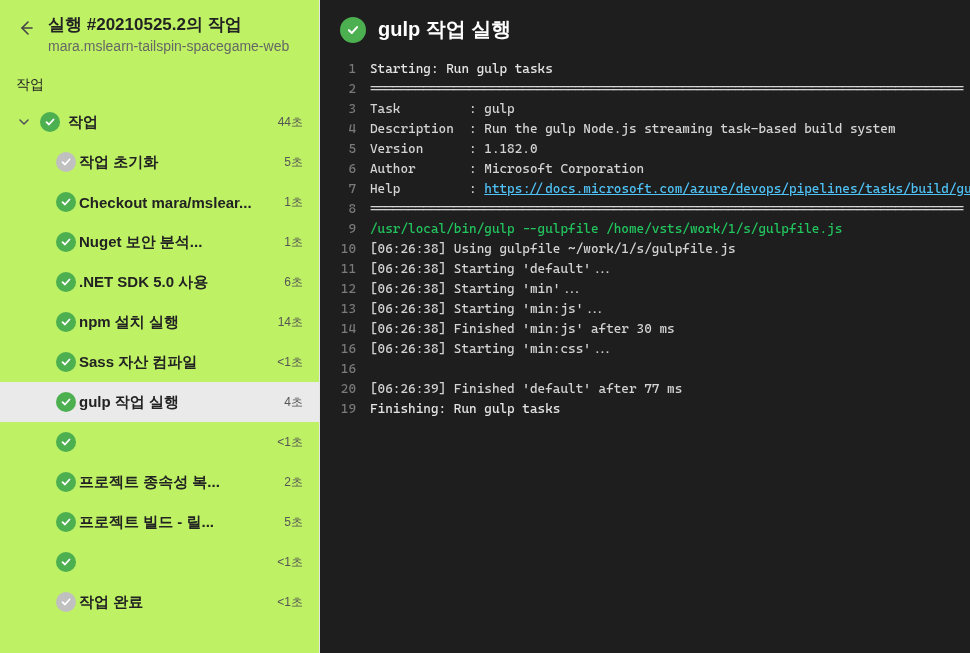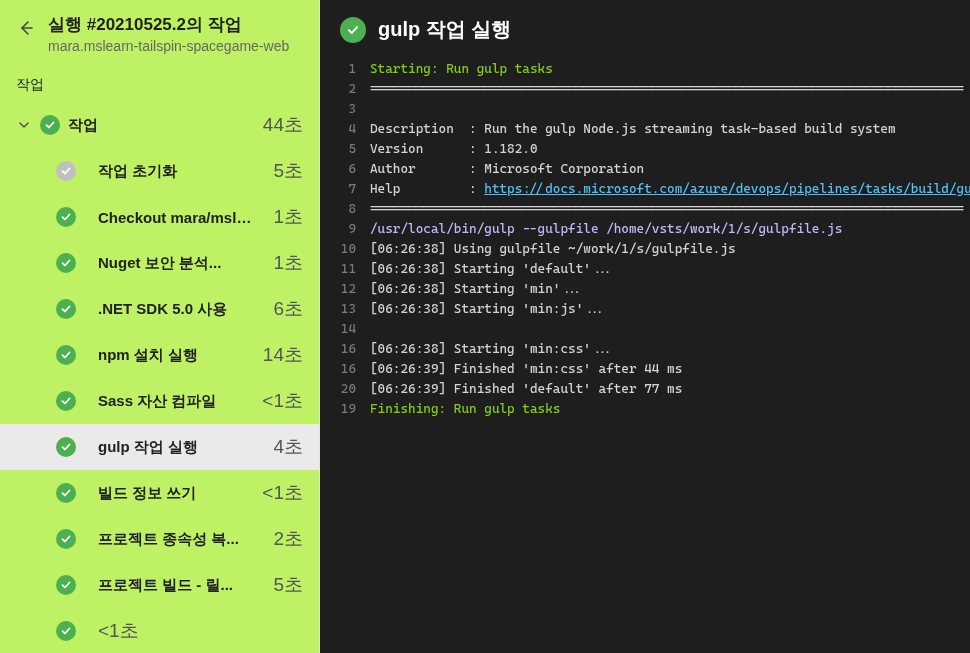--- a/index.html
+++ b/index.html
@@ -90,36 +90,37 @@
 .status-neutral { background: #c0c0c0; }
 
 .job-group-label {
   flex: 1;
   font-size: 15px;
   font-weight: 700;
   color: #222;
 }
 
 .duration {
-  font-size: 19px;
+  font-size: 12px;
   color: #555;
   white-space: nowrap;
 }
 
 .task-list {
   overflow-y: auto;
   flex: 1;
 }
 
 .task-row {
   display: flex;
   align-items: center;
   padding: 10px 16px 10px 56px;
-  gap: 22px;
+  gap: 3px;
   cursor: pointer;
+  justify-content: space-between;
 }
 .task-row.selected { background: #eaeaea; }
 
 .task-label {
   flex: 1;
   font-size: 15px;
   font-weight: 600;
   color: #222;
   white-space: nowrap;
   overflow: hidden;
@@ -176,22 +177,22 @@
 .line-num {
   width: 50px;
   text-align: right;
   color: #7a7a7a;
   padding-right: 14px;
   flex-shrink: 0;
   user-select: none;
 }
 
 .line-text { color: #d4d4d4; }
-.c-green { color: #84cc16; }
-.c-blue  { color: #c4b5fd; }
+.c-green { color: #e5e5e5; }
+.c-blue  { color: #22c55e; }
 .c-link  { color: #4fc3f7; text-decoration: underline; cursor: pointer; }
 </style>
 </head>
 <body>
 
 <div class="sidebar">
 
   <div class="sidebar-header">
     <div class="back-arrow">
       <svg width="16" height="16" viewBox="0 0 16 16">
@@ -285,21 +286,20 @@
         </span>
         <span class="task-label">gulp 작업 실행</span>
         <span class="duration">4초</span>
       </div>
       <div class="task-row">
         <span class="status-icon status-success">
           <svg width="12" height="12" viewBox="0 0 12 12">
             <path d="M2.5 6.2 L5 8.5 L9.5 3.5" stroke="#fff" stroke-width="1.8" fill="none" stroke-linecap="round" stroke-linejoin="round"></path>
           </svg>
         </span>
-        <span class="task-label">빌드 정보 쓰기</span>
         <span class="duration">&lt;1초</span>
       </div>
       <div class="task-row">
         <span class="status-icon status-success">
           <svg width="12" height="12" viewBox="0 0 12 12">
             <path d="M2.5 6.2 L5 8.5 L9.5 3.5" stroke="#fff" stroke-width="1.8" fill="none" stroke-linecap="round" stroke-linejoin="round"></path>
           </svg>
         </span>
         <span class="task-label">프로젝트 종속성 복...</span>
         <span class="duration">2초</span>
@@ -339,30 +339,30 @@
       <svg width="14" height="14" viewBox="0 0 12 12">
           <path d="M2.5 6.2 L5 8.5 L9.5 3.5" stroke="#fff" stroke-width="1.8" fill="none" stroke-linecap="round" stroke-linejoin="round"></path>
         </svg>
     </span>
     <span class="main-title">gulp 작업 실행</span>
   </div>
 
   <div class="log-area" id="log-area">
       <div class="log-line"><span class="line-num">1</span><span class="line-text"><span class="c-green">Starting: Run gulp tasks</span></span></div>
       <div class="log-line"><span class="line-num">2</span><span class="line-text"><span>==============================================================================</span></span></div>
-      <div class="log-line"><span class="line-num">3</span></div>
+      <div class="log-line"><span class="line-num">3</span><span class="line-text"><span>Task         : gulp</span></span></div>
       <div class="log-line"><span class="line-num">4</span><span class="line-text"><span>Description  : Run the gulp Node.js streaming task-based build system</span></span></div>
       <div class="log-line"><span class="line-num">5</span><span class="line-text"><span>Version      : 1.182.0</span></span></div>
       <div class="log-line"><span class="line-num">6</span><span class="line-text"><span>Author       : Microsoft Corporation</span></span></div>
       <div class="log-line"><span class="line-num">7</span><span class="line-text"><span>Help         : </span><a class="c-link">https://docs.microsoft.com/azure/devops/pipelines/tasks/build/gulp</a></span></div>
       <div class="log-line"><span class="line-num">8</span><span class="line-text"><span>==============================================================================</span></span></div>
       <div class="log-line"><span class="line-num">9</span><span class="line-text"><span class="c-blue">/usr/local/bin/gulp --gulpfile /home/vsts/work/1/s/gulpfile.js</span></span></div>
       <div class="log-line"><span class="line-num">10</span><span class="line-text"><span>[06:26:38] Using gulpfile ~/work/1/s/gulpfile.js</span></span></div>
       <div class="log-line"><span class="line-num">11</span><span class="line-text"><span>[06:26:38] Starting 'default'...</span></span></div>
       <div class="log-line"><span class="line-num">12</span><span class="line-text"><span>[06:26:38] Starting 'min'...</span></span></div>
       <div class="log-line"><span class="line-num">13</span><span class="line-text"><span>[06:26:38] Starting 'min:js'...</span></span></div>
-      <div class="log-line"><span class="line-num">14</span></div>
+      <div class="log-line"><span class="line-num">14</span><span class="line-text"><span>[06:26:38] Finished 'min:js' after 30 ms</span></span></div>
       <div class="log-line"><span class="line-num">16</span><span class="line-text"><span>[06:26:38] Starting 'min:css'...</span></span></div>
-      <div class="log-line"><span class="line-num">16</span><span class="line-text"><span>[06:26:39] Finished 'min:css' after 44 ms</span></span></div>
+      <div class="log-line"><span class="line-num">16</span></div>
       <div class="log-line"><span class="line-num">20</span><span class="line-text"><span>[06:26:39] Finished 'default' after 77 ms</span></span></div>
       <div class="log-line"><span class="line-num">19</span><span class="line-text"><span class="c-green">Finishing: Run gulp tasks</span></span></div>
     </div>
 </div>
 
 </body></html>

